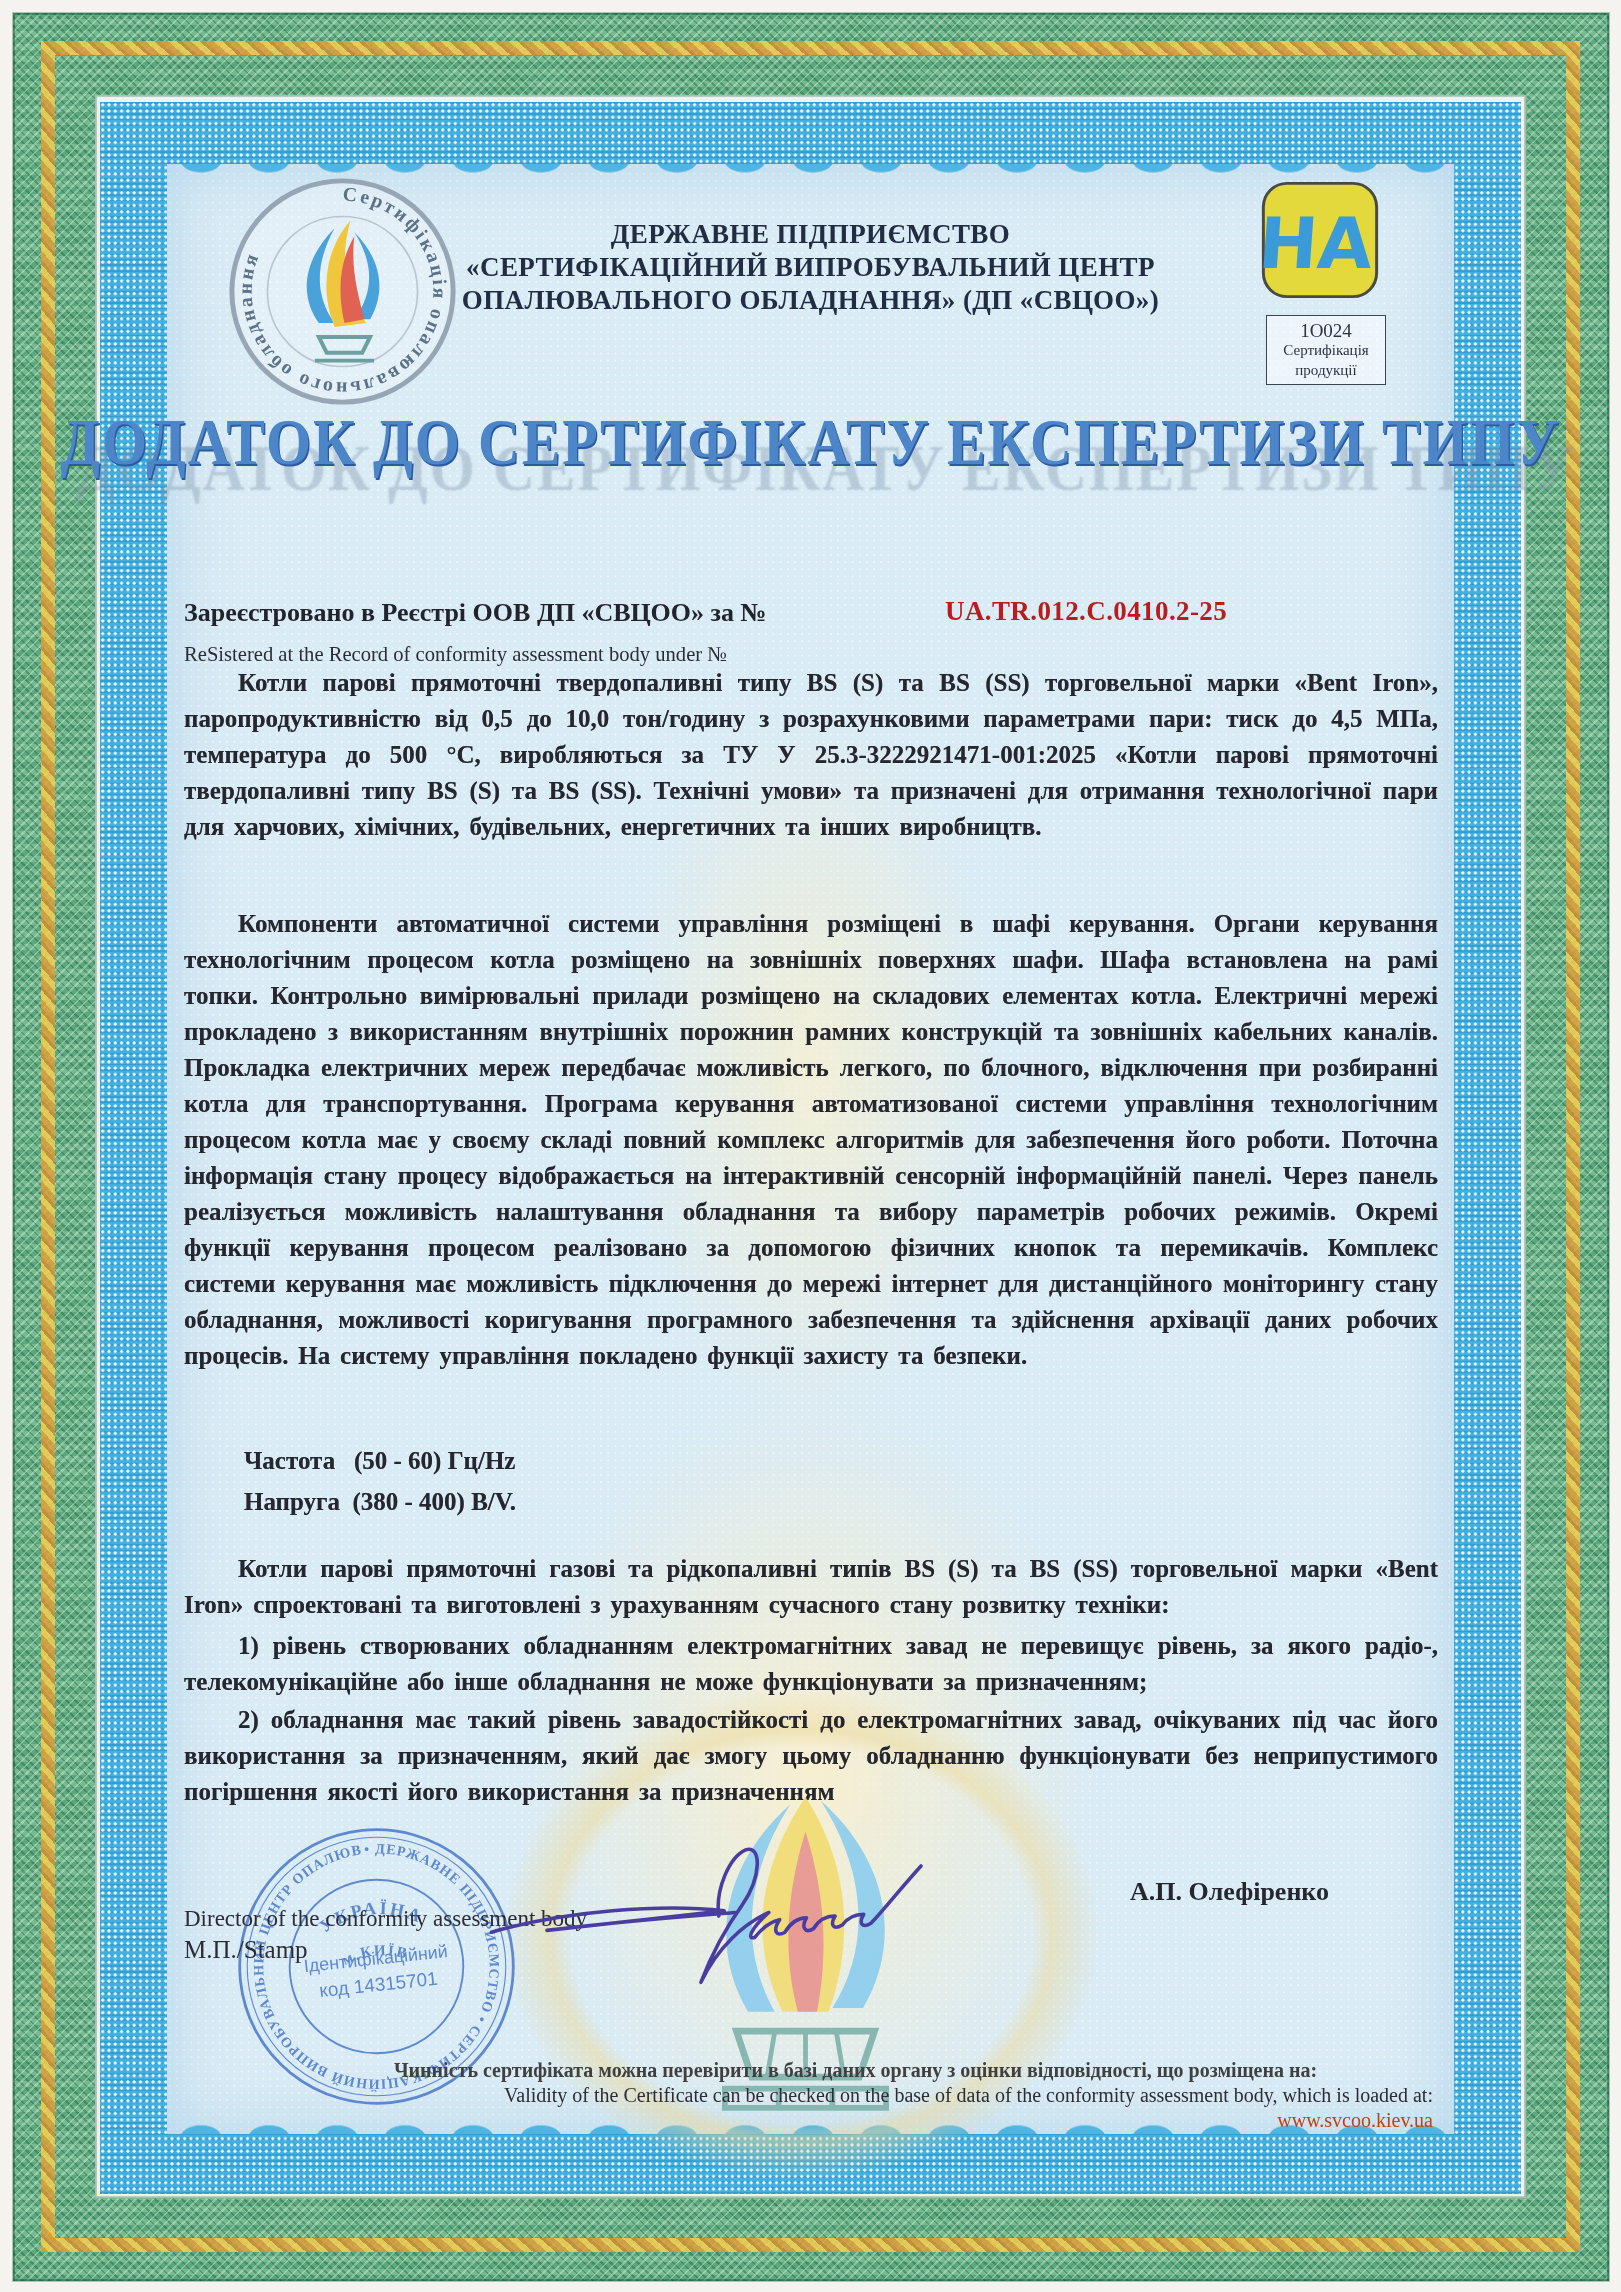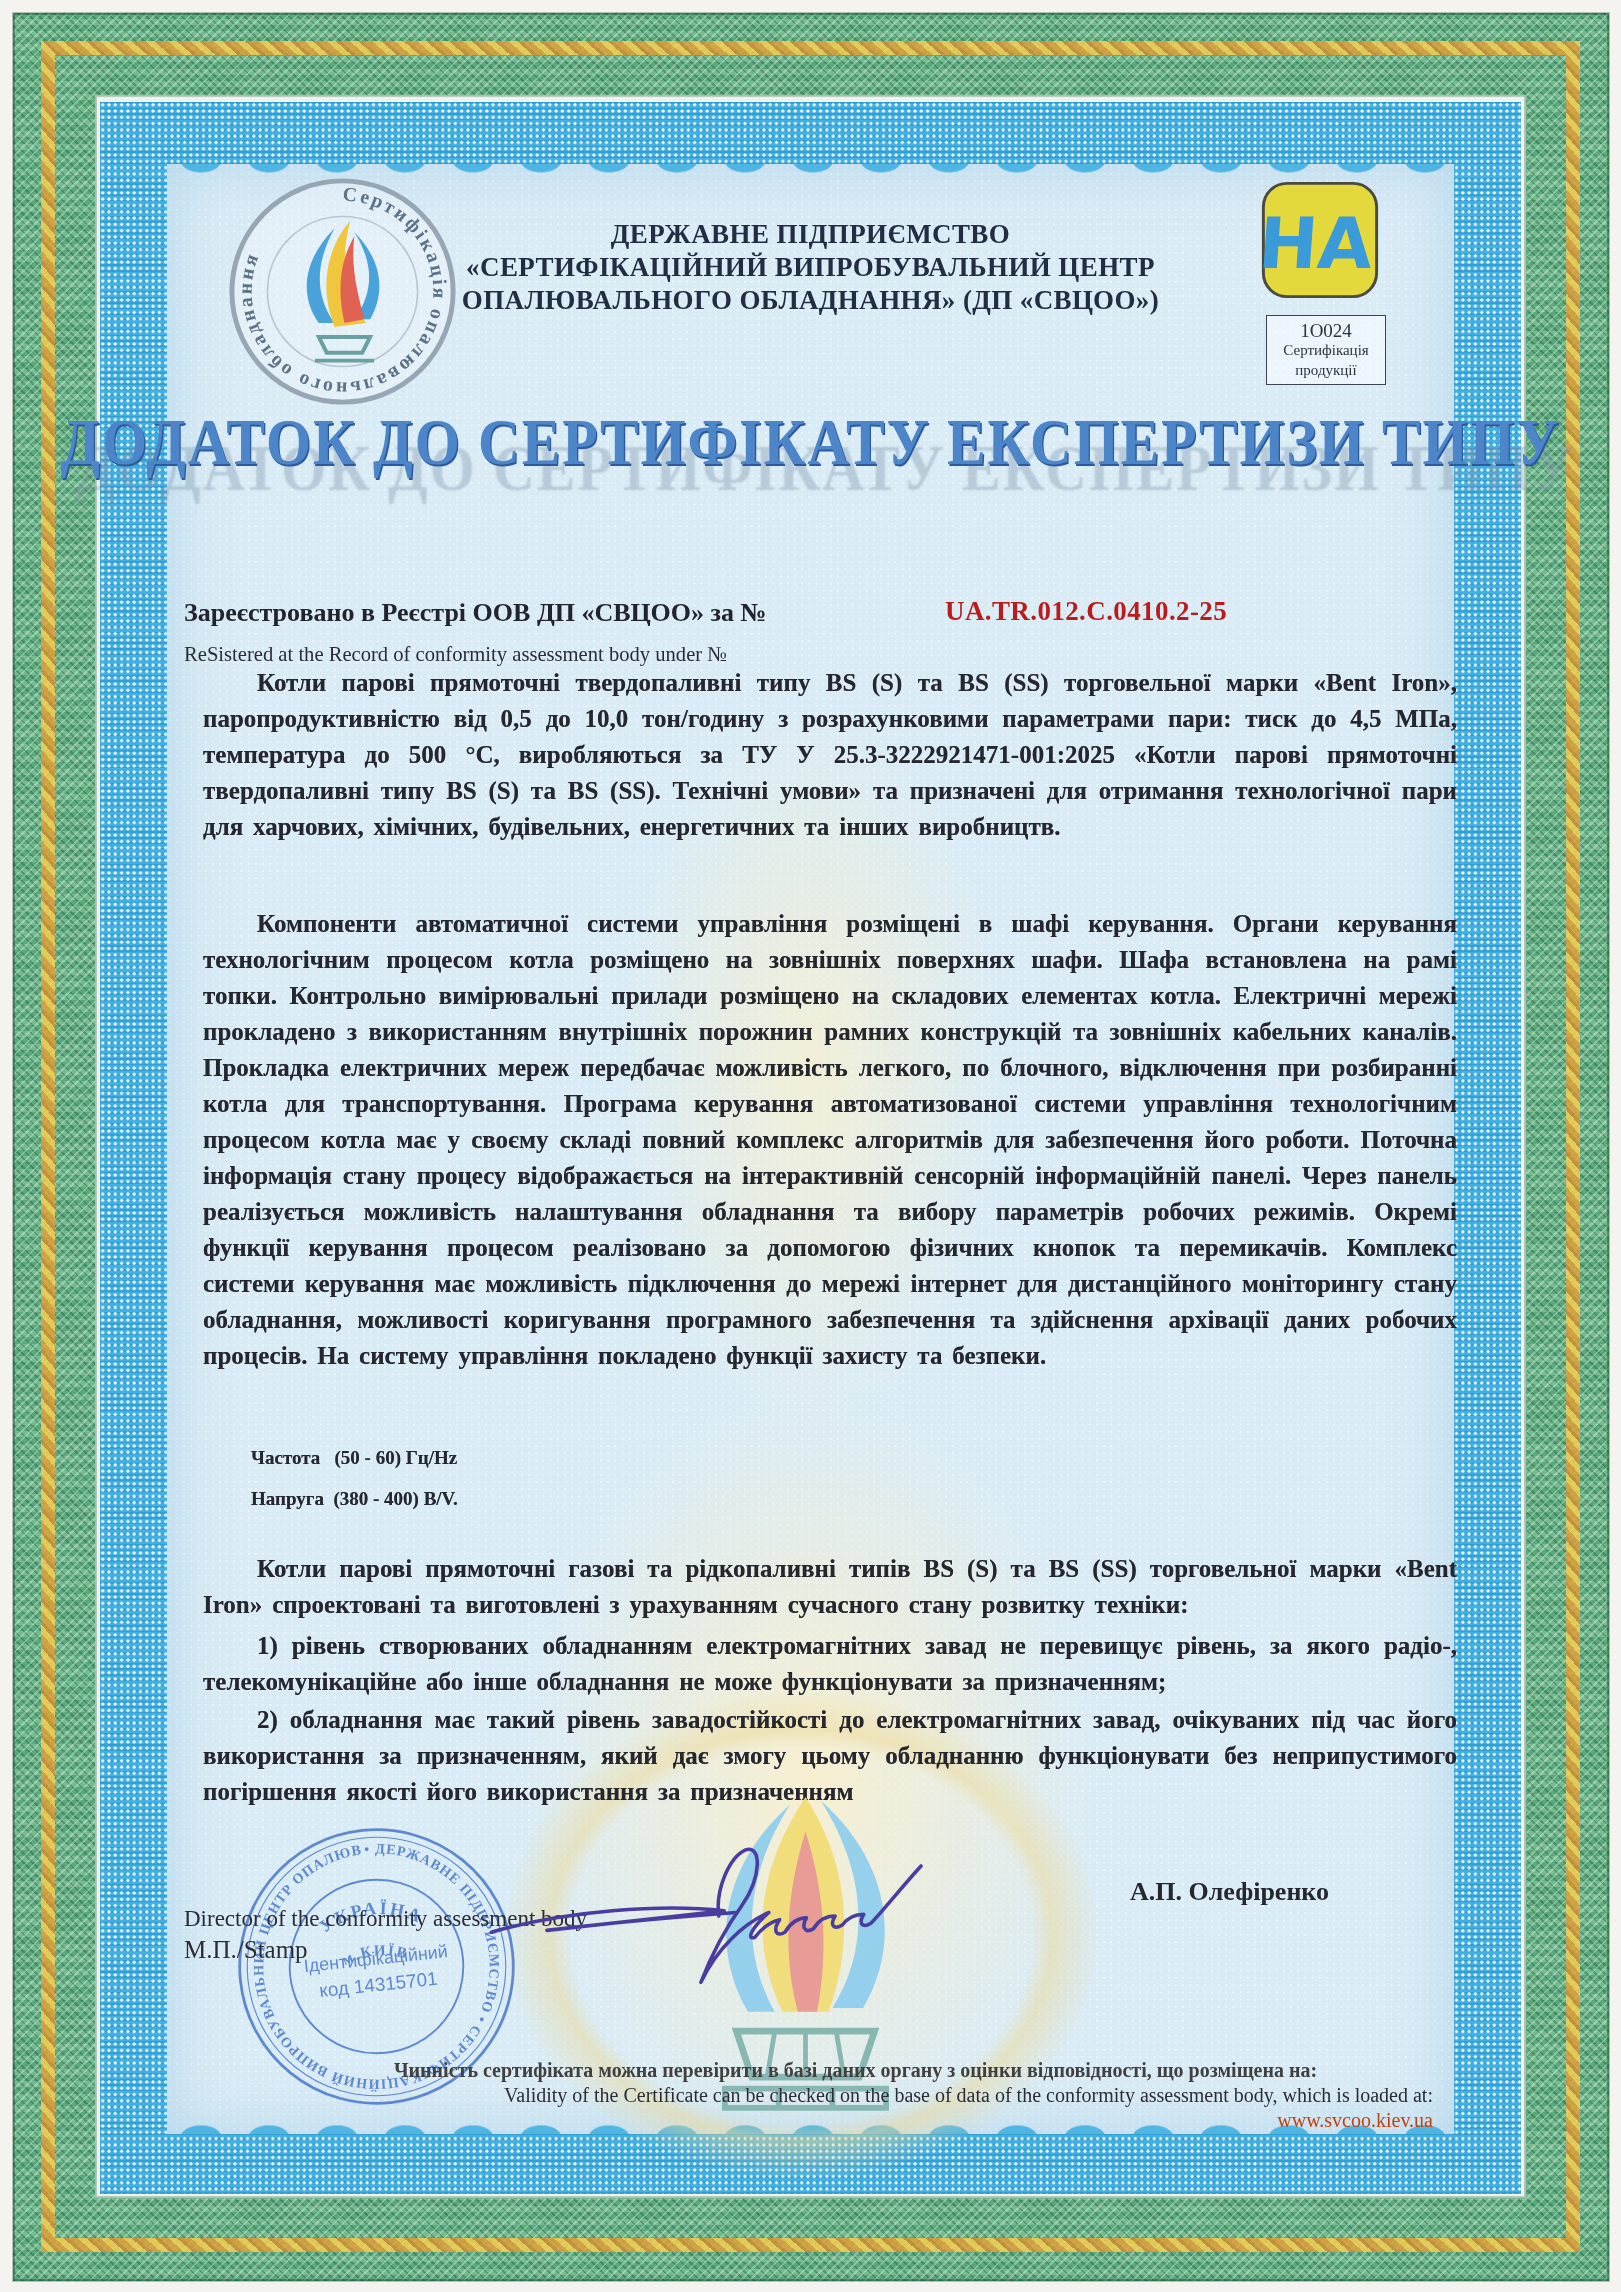--- a/index.html
+++ b/index.html
@@ -43,22 +43,22 @@
   .title{position:absolute;left:0;width:1621px;top:414px;text-align:center;font-weight:bold;
        font-size:58px;line-height:1;color:#4c86c8;letter-spacing:1.8px;transform:scaleY(1.12);
        text-shadow:1.3px 1.8px 0 #2d5a9e, 15px 23px 1.8px rgba(130,150,170,.38);}
   .subtitle{position:absolute;left:0;width:1621px;top:529px;text-align:center;font-weight:bold;
        font-size:24px;color:#1d3f8e;letter-spacing:0.4px;}
   .reg-uk{position:absolute;left:184px;top:598px;font-weight:bold;font-size:26px;color:#23232e;}
   .reg-no{position:absolute;left:945px;top:596px;font-weight:bold;font-size:27px;color:#b91c1c;letter-spacing:0.4px;text-align:right;}
   .reg-en{position:absolute;left:184px;top:643px;font-size:20.6px;color:#2c2c36;}
   .par{position:absolute;left:184px;width:1254px;font-weight:bold;font-size:25px;line-height:36px;
        color:#26262f;text-align:justify;text-indent:54px;word-spacing:3.6px;
-       text-shadow:0 0 0.5px rgba(38,38,47,.55);margin-left:19px;}
-  .spec{position:absolute;left:251px;font-weight:bold;font-size:19px;color:#26262f;white-space:pre;
+       text-shadow:0 0 0.5px rgba(38,38,47,.55);}
+  .spec{position:absolute;left:244px;font-weight:bold;font-size:25px;color:#26262f;white-space:pre;
        text-shadow:0 0 0.5px rgba(38,38,47,.55);}
   .role-uk{position:absolute;left:184px;top:1868px;font-weight:bold;font-size:27px;color:#26262f;z-index:5;}
   .role-en{position:absolute;left:184px;top:1906px;font-size:23px;color:#2c2c36;z-index:5;}
   .mp{position:absolute;left:184px;top:1936px;font-size:25px;color:#2c2c36;z-index:5;}
   .signer{position:absolute;left:1130px;top:1877px;font-weight:bold;font-size:26px;color:#26262f;z-index:5;}
   .footer{position:absolute;right:188px;top:2058px;width:1155px;text-align:right;z-index:5;}
   .footer .f-uk{font-weight:bold;font-size:20px;color:#404040;line-height:25px;text-align:center;}
   .footer .f-en{font-size:20px;color:#2c2c36;line-height:25px;}
   .footer .f-url{font-size:20px;color:#c2410c;line-height:25px;}
   

